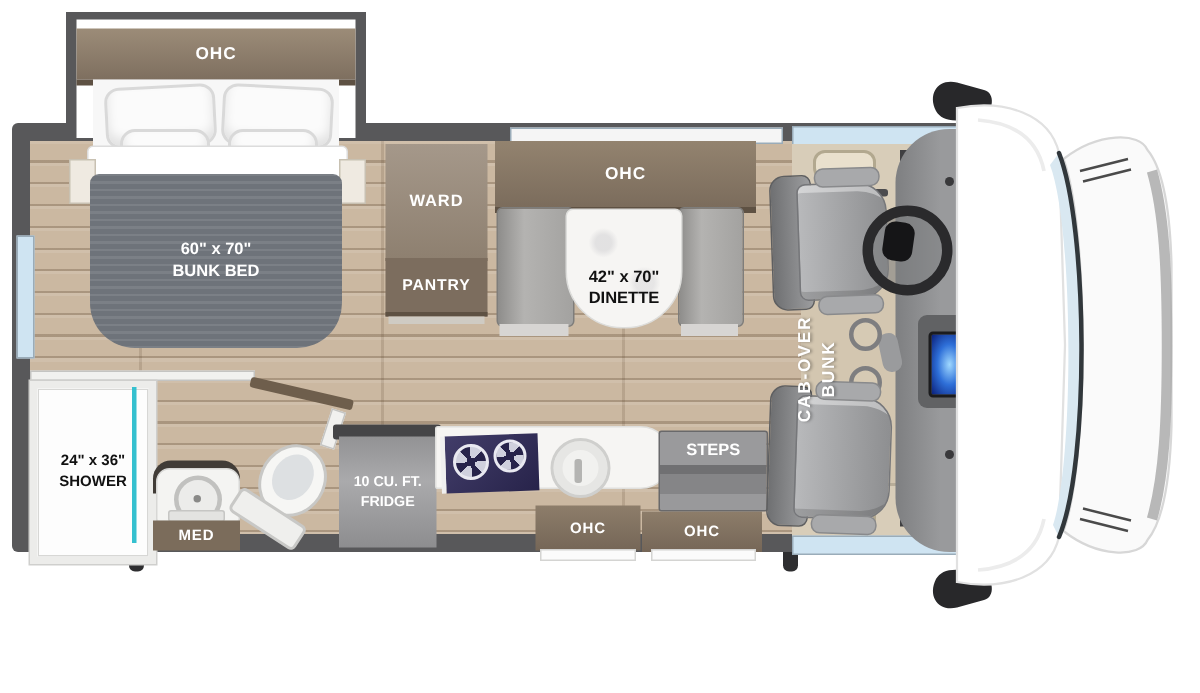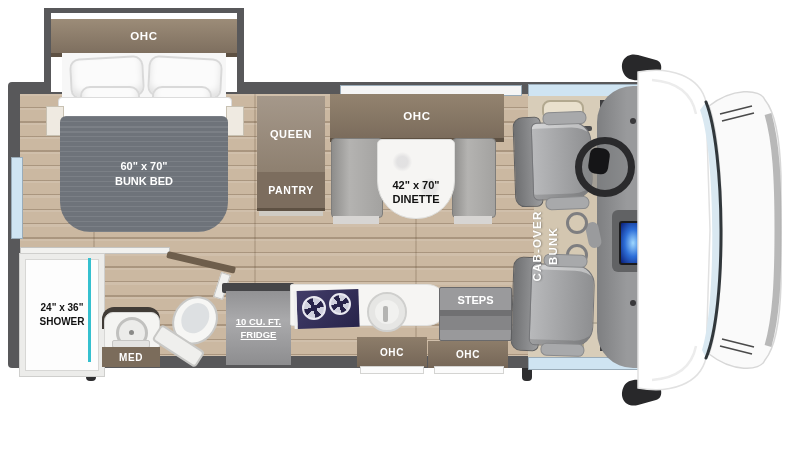--- a/index.html
+++ b/index.html
@@ -64,21 +64,21 @@
   .med-drain{left:129px;top:330px;width:5px;height:5px;border-radius:50%;background:#8a8a88;}
   .med-tray{left:112px;top:340px;width:36px;height:6px;background:#e3e3e1;border:1px solid #c6c6c4;border-radius:2px;}
   .med-box{left:102px;top:347px;width:58px;height:20px;background:#7b6c5b;font-size:10px;}
   .toilet{left:163px;top:293px;width:52px;height:66px;transform:rotate(33deg);}
   .t-bowl{left:6px;top:0;width:40px;height:46px;background:#f6f6f4;border:2px solid #c8c8c6;border-radius:50%;}
   .t-seat{left:14px;top:7px;width:26px;height:32px;border-radius:50%;background:#dde0e2;}
   .t-tank{left:2px;top:46px;width:48px;height:15px;background:#efefed;border:2px solid #c8c8c6;border-radius:4px;}
   
   .fridge-top{left:222px;top:283px;width:72px;height:10px;background:#454547;border-radius:2px;}
   .fridge{left:226px;top:291px;width:65px;height:74px;background:linear-gradient(180deg,#929294,#aaaaac 40%,#8d8d8f);
-    display:flex;flex-direction:column;align-items:center;justify-content:center;color:#fff;font-size:9.5px;line-height:1.4;text-decoration:underline;}
+    display:flex;flex-direction:column;align-items:center;justify-content:center;color:#fff;font-size:9.5px;line-height:1.4;}
   .counter{left:290px;top:284px;width:156px;height:40px;background:#f6f5f3;border:1px solid #e0e0de;border-radius:2px 22px 22px 2px;}
   .stove{left:294px;top:290px;width:62px;height:38px;background:linear-gradient(135deg,#423d69,#27234a);
     border-left:3px solid #efefef;transform:rotate(-2deg);}
   .burner{border-radius:50%;border:2px solid #e9e9f1;
     background:radial-gradient(circle at center,#27234a 0 3px,rgba(0,0,0,0) 3px),
       conic-gradient(from 20deg,#cfd0dd 0 25deg,#27234a 25deg 65deg,#cfd0dd 65deg 115deg,#27234a 115deg 155deg,#cfd0dd 155deg 205deg,#27234a 205deg 245deg,#cfd0dd 245deg 295deg,#27234a 295deg 335deg,#cfd0dd 335deg 360deg);}
   .micro{left:288px;top:326px;width:66px;height:40px;background:linear-gradient(120deg,#474749 0 28%,#0d0d0f 30%);
     border-top:2px solid #d0d0d0;font-size:11px;}
   .sink{left:367px;top:292px;width:36px;height:36px;border-radius:50%;background:#f1f1ef;border:2px solid #cfcfcd;
     box-shadow:inset 0 0 0 6px #e6e6e4;}
@@ -138,21 +138,21 @@
   <div class="abs pillow" style="left:152px;top:86px;width:56px;height:20px;"></div>
   <div class="abs bed-fold"></div>
   <div class="abs nstand" style="left:46px;top:106px;width:16px;height:28px;"></div>
   <div class="abs nstand" style="left:226px;top:106px;width:16px;height:28px;"></div>
   <div class="abs blanket">
     <span>60" x 70"</span>
     <span>BUNK BED</span>
   </div>
 
   <div class="abs ward lbl" style="font-size:11px;">
-    <span>QUEEN</span>
+    <span>WARD</span>
   </div>
   <div class="abs pantry lbl">
     <span>PANTRY</span>
   </div>
   <div class="abs pantry-foot"></div>
 
   <div class="abs ohc-din lbl">
     <span>OHC</span>
   </div>
   <div class="abs bench" style="left:331px;top:138px;width:50px;height:78px;"></div>

